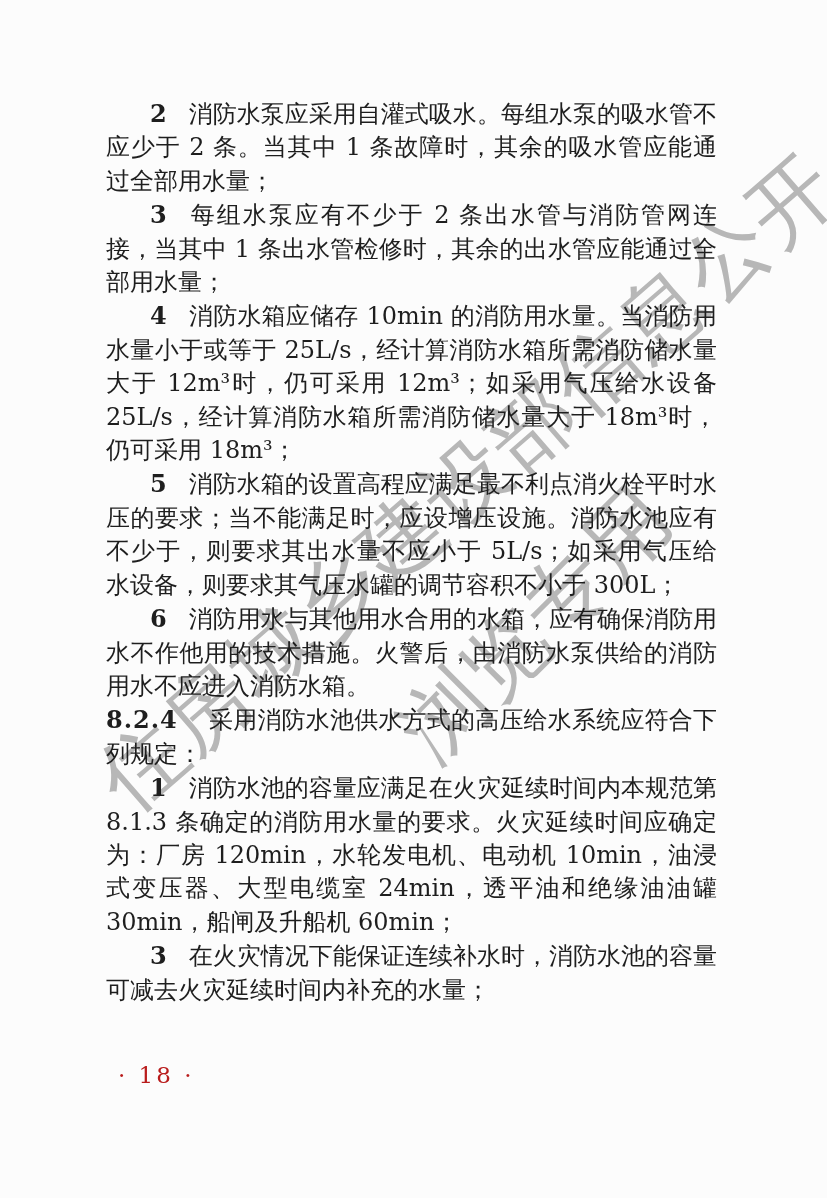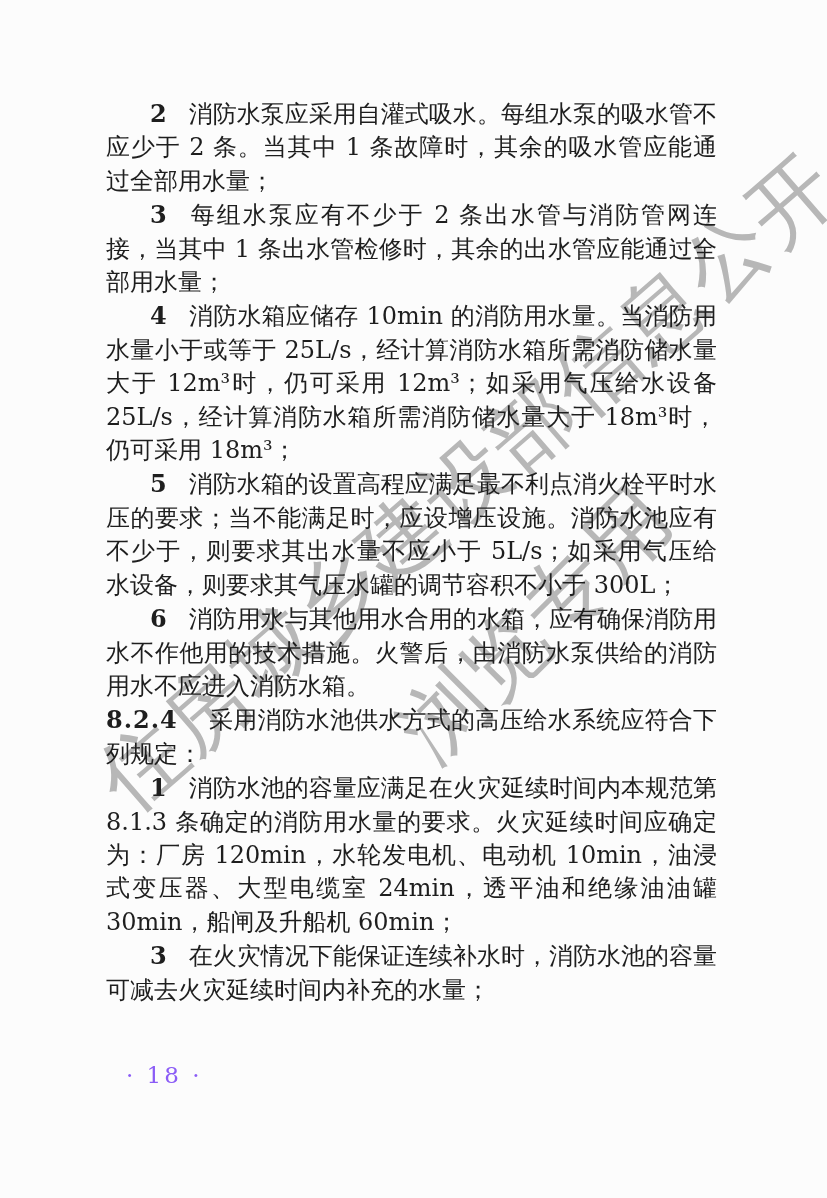--- a/index.html
+++ b/index.html
@@ -70,25 +70,25 @@
     margin-right: 21px;
     letter-spacing: 1px;
   }
   p.clause b.num {
     margin-right: 31px;
   }
   
   .pagenum {
     position: absolute;
     z-index: 2;
-    left: 126px;
+    left: 118px;
     top: 1062px;
     font-size: 23px;
     letter-spacing: 3px;
-    color: #8b5cf6;
+    color: #b91c1c;
   }
 </style>
 </head>
 <body>
 
 <div class="page">
 
   <div class="watermark wm1">住房城乡建设部信息公开</div>
   <div class="watermark wm2">浏览专用</div>
 

